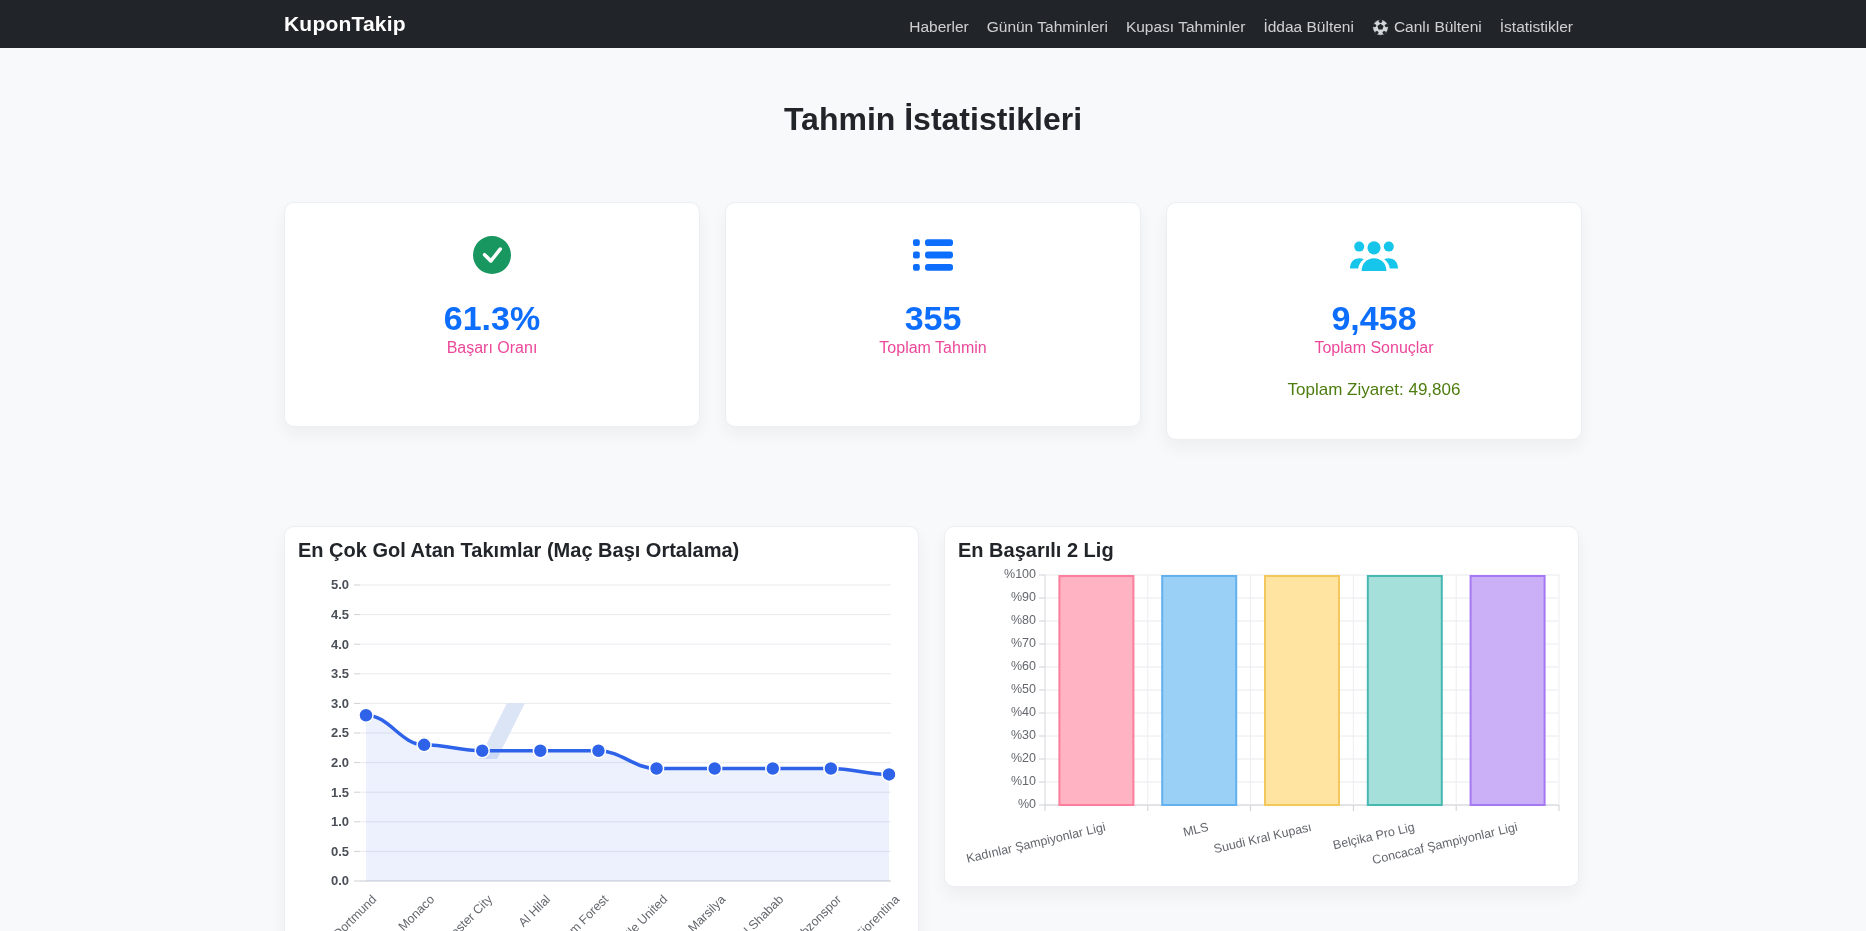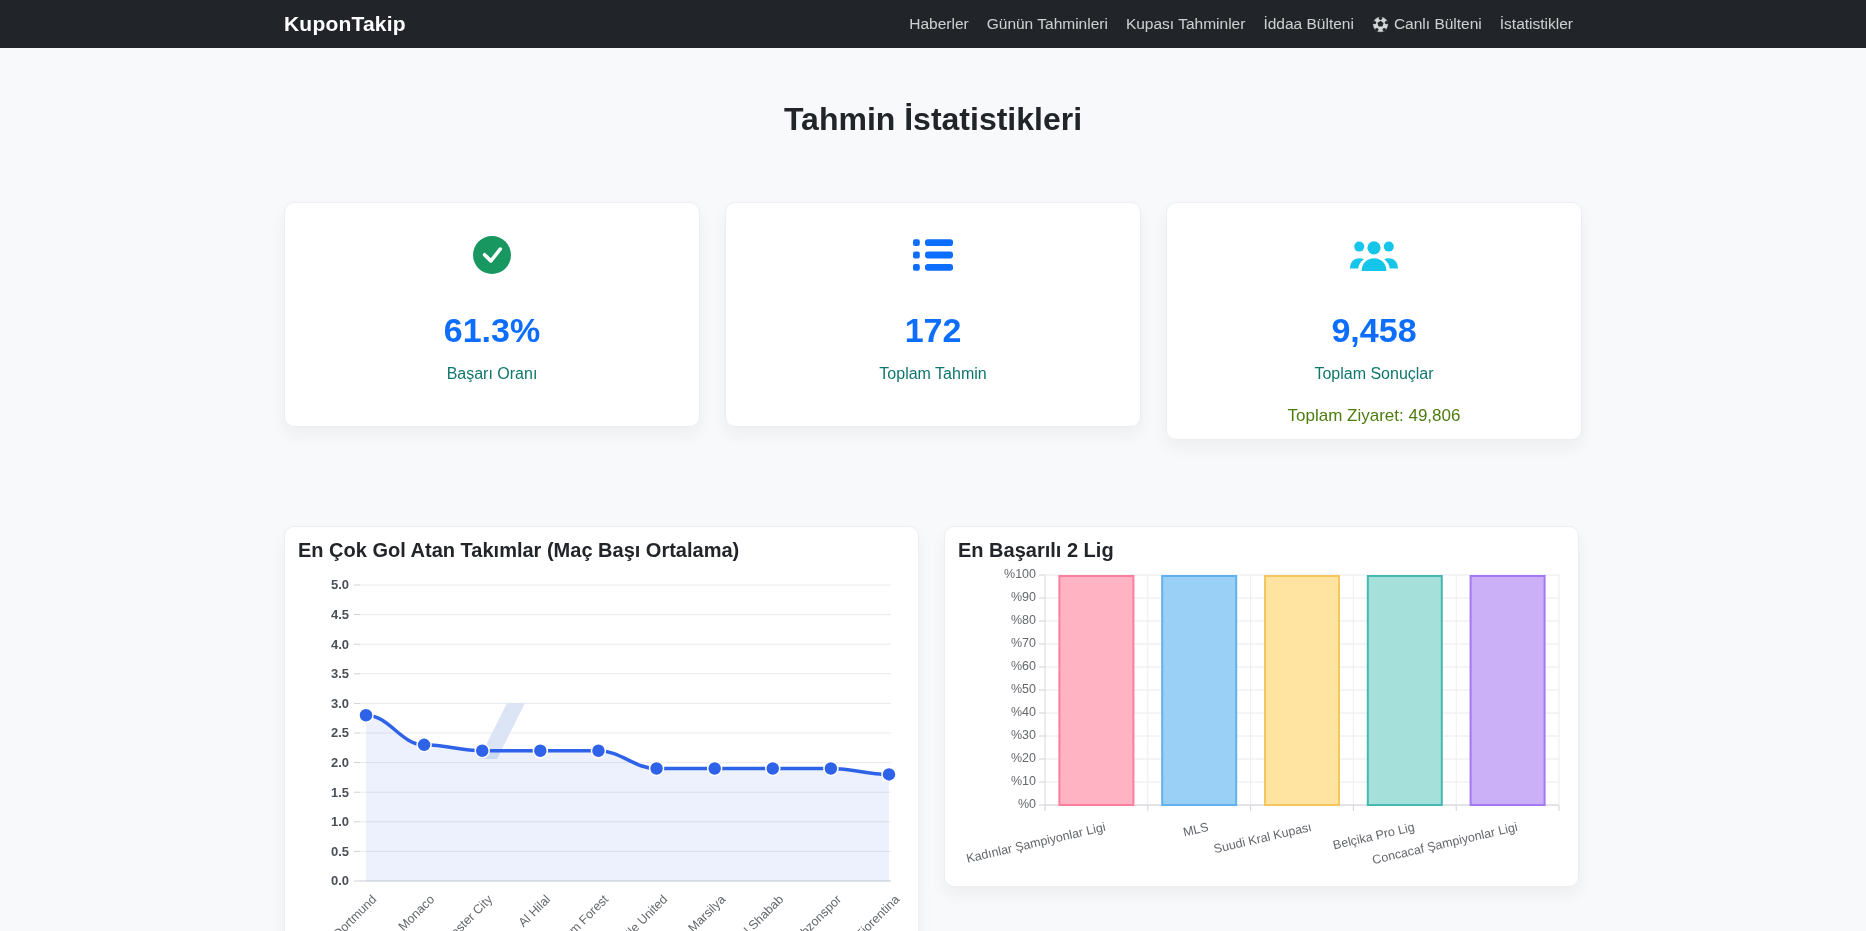--- a/index.html
+++ b/index.html
@@ -8,21 +8,21 @@
     background:#f8f9fa;
     font-family:"Liberation Sans","DejaVu Sans",sans-serif;
     color:#212529;
     position:relative;
   }
   
   .navbar{
     height:48px;background:#212529;display:flex;align-items:center;
   }
   .nav-container{
-    width:1298px;margin:0 auto;display:flex;align-items:center;justify-content:space-between;
+    width:1298px;margin:0 auto;display:flex;align-items:flex-end;justify-content:space-between;
   }
   .brand{font-size:21px;font-weight:700;color:#ffffff;letter-spacing:.2px;cursor:pointer;}
   .nav-links{display:flex;align-items:center;list-style:none;margin:0;padding:0;}
   .nav-link{
     color:rgba(255,255,255,.78);font-size:15.5px;padding:0 9px;white-space:nowrap;
     display:flex;align-items:center;gap:5px;cursor:pointer;
   }
   
   .main{width:1298px;margin:0 auto;}
   .page-title{
@@ -31,22 +31,22 @@
   
   .stats-row{display:flex;gap:25px;margin-top:64px;align-items:flex-start;}
   .stat-card{
     flex:1;background:#fff;border:1px solid #eceef1;border-radius:10px;
     box-shadow:0 8px 16px rgba(33,37,41,.05);
     height:225px;box-sizing:border-box;
     display:flex;flex-direction:column;align-items:center;padding-top:32px;text-align:center;
   }
   .stat-card.tall{height:238px;}
   .stat-icon{height:40px;display:flex;align-items:center;justify-content:center;}
-  .stat-value{font-size:34px;font-weight:700;color:#0d6efd;margin-top:36px;line-height:1.15;}
-  .stat-label{font-size:16px;color:#0f766e;margin-top:14px;line-height:1.2;}
+  .stat-value{font-size:34px;font-weight:700;color:#0d6efd;margin-top:24px;line-height:1.15;}
+  .stat-label{font-size:16px;color:#ec4899;line-height:1.2;}
   .stat-sublabel{font-size:17px;color:#4d7c0f;margin-top:22px;}
   
   .charts-row{display:flex;gap:25px;margin-top:86px;align-items:flex-start;}
   .chart-card{
     background:#fff;border:1px solid #eceef1;border-radius:10px;
     box-shadow:0 8px 16px rgba(33,37,41,.05);
     width:635px;box-sizing:border-box;position:relative;
   }
   .chart-card.line-card{height:470px;}
   .chart-card.bar-card{height:361px;}
@@ -121,21 +121,21 @@
       <div class="stat-icon">
         <svg width="40" height="34" viewBox="0 0 20 17" fill="#0d6efd">
           <rect x="0" y="0.6" width="3.4" height="3.4" rx="1"></rect>
             <rect x="6" y="0.6" width="14" height="3.4" rx="1.4"></rect>
           <rect x="0" y="6.8" width="3.4" height="3.4" rx="1"></rect>
             <rect x="6" y="6.8" width="14" height="3.4" rx="1.4"></rect>
           <rect x="0" y="13" width="3.4" height="3.4" rx="1"></rect>
             <rect x="6" y="13" width="14" height="3.4" rx="1.4"></rect>
         </svg>
       </div>
-      <div class="stat-value">172</div>
+      <div class="stat-value">355</div>
       <div class="stat-label">Toplam Tahmin</div>
     </div>
 
 
     <div class="stat-card tall">
       <div class="stat-icon">
         <svg width="48" height="32" viewBox="0 0 24 16" fill="#15c5ea">
           <circle cx="4.6" cy="3.8" r="2.5"></circle>
           <circle cx="19.4" cy="3.8" r="2.5"></circle>
           <circle cx="12" cy="4.4" r="3.3"></circle>

